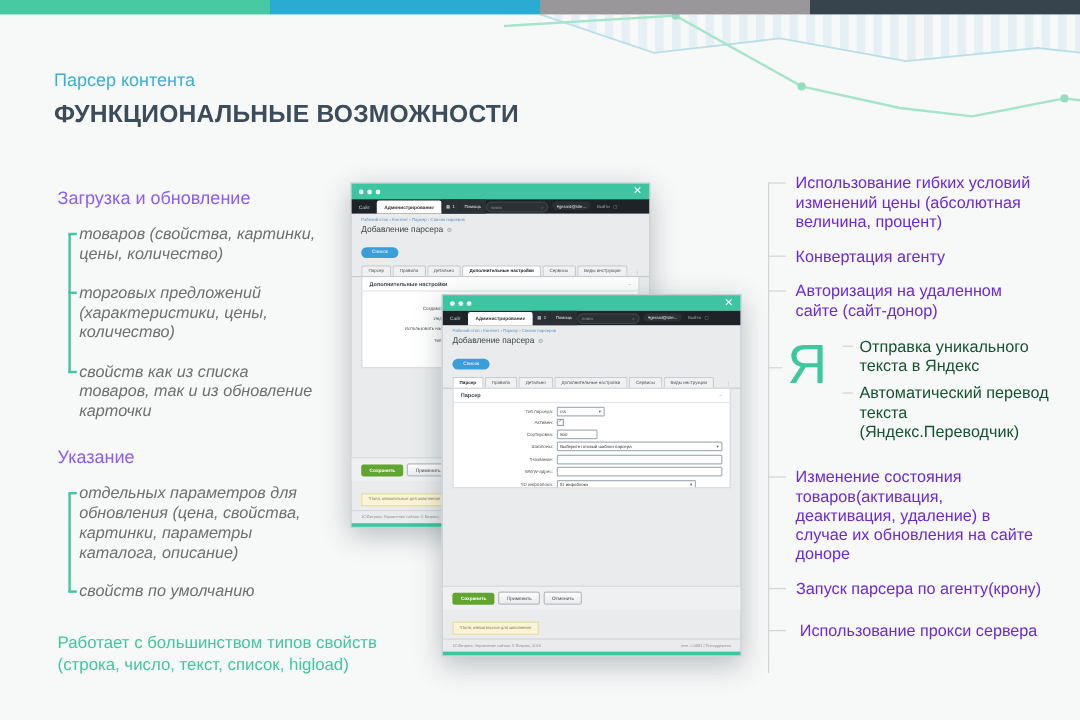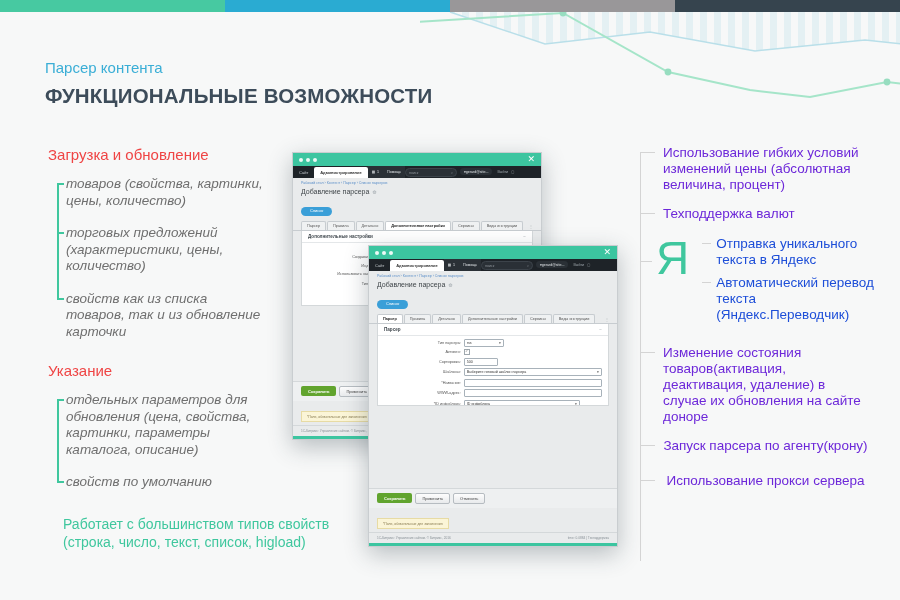--- a/index.html
+++ b/index.html
@@ -12,38 +12,38 @@
 
   
   .deco{position:absolute;left:420px;top:10px;z-index:1;}
 
   
   .eyebrow{position:absolute;left:45px;top:59px;font-size:15px;color:#3aaed6;z-index:6;}
   .big-title{position:absolute;left:45px;top:84px;font-size:20.5px;font-weight:bold;color:#3d4c5a;letter-spacing:.2px;z-index:6;margin:0;}
 
   
   #left-col{position:absolute;left:45px;top:145px;width:260px;z-index:6;}
-  .l-group-title{font-size:15px;color:#ef4444;margin:1px 0 13px 3px;}
+  .l-group-title{font-size:15px;color:#8b5cf6;margin:12px 0 13px 3px;}
   .l-list{position:relative;padding-left:21px;margin-bottom:22px;font-style:italic;}
   .l-vline{position:absolute;left:12px;top:8px;width:2px;background:#3fc79e;border-radius:2px;}
   .l-item{position:relative;width:200px;font-size:13.5px;line-height:16.5px;color:#6f6f6f;margin-bottom:16px;}
   .l-item::before{content:'';position:absolute;left:-9px;top:7px;width:7px;height:2px;background:#3fc79e;}
-  .l-footnote{width:290px;font-size:14px;line-height:18px;color:#3fc79e;margin-left:18px;margin-top:24px;}
+  .l-footnote{width:290px;font-size:14px;line-height:18px;color:#3fc79e;margin-left:3px;margin-top:24px;}
 
   
   #right-col{position:absolute;left:640px;top:145px;width:245px;z-index:6;}
   .r-vline{position:absolute;left:0;width:1px;background:#d4d4d4;}
   .r-item{position:relative;padding-left:23px;width:205px;font-size:13.5px;line-height:16px;color:#6d28d9;margin-bottom:13px;}
   .r-item::before{content:'';position:absolute;left:0;top:7px;width:15px;height:1px;background:#d4d4d4;}
   .r-item.gap-lg{margin-bottom:19px;text-align:center;}
   .y-block{position:relative;display:flex;align-items:flex-start;padding-left:16px;margin:8px 0 22px 0;}
   .y-block::before{content:'';position:absolute;left:0;top:26px;width:12px;height:1px;background:#d4d4d4;}
   .y-letter{font-size:46px;line-height:46px;font-weight:300;color:#3fc79e;margin-right:13px;}
   .y-subs{display:flex;flex-direction:column;gap:7px;padding-top:1px;}
-  .y-sub{position:relative;padding-left:14px;width:172px;font-size:13.5px;line-height:16px;color:#1d4ed8;}
+  .y-sub{position:relative;padding-left:14px;width:172px;font-size:13.5px;line-height:16px;color:#14532d;}
   .y-sub::before{content:'';position:absolute;left:0;top:7px;width:9px;height:1px;background:#d4d4d4;}
 
   
   .window{position:absolute;display:flex;flex-direction:column;background:#e9ebec;border:1px solid #c9cdd0;box-shadow:0 7px 22px rgba(40,55,65,.30);}
   #win-back{left:292px;top:152px;width:248px;height:286px;z-index:3;}
   #win-front{left:368px;top:245px;width:248px;height:300px;z-index:4;}
   .tbar{height:13px;background:#3cc5a0;display:flex;align-items:center;padding:0 6px;flex:none;}
   .tdot{width:4px;height:4px;border-radius:50%;background:rgba(255,255,255,.9);margin-right:3px;}
   .tclose{margin-left:auto;color:#fff;font-size:9px;font-weight:bold;line-height:9px;cursor:default;}
   .nav{height:12px;background:#1e2328;display:flex;align-items:stretch;font-size:4px;color:#c7ccd0;flex:none;}
@@ -314,21 +314,22 @@
       <div class="wfooter">
         <span>1С-Битрикс: Управление сайтом. © Битрикс, 2016</span>
         <span>time: 0.0884  |  Техподдержка</span>
       </div>
       <div class="wbottom"></div>
     </div>
 
   <div id="right-col">
       <div class="r-vline" style="top: 7px; height: 409px;"></div>
       <div class="r-item">Использование гибких условий изменений цены (абсолютная величина, процент)</div>
-      <div class="r-item">Техподдержка валют</div>
+      <div class="r-item">Конвертация агенту</div>
+      <div class="r-item">Авторизация на удаленном сайте (сайт-донор)</div>
       <div class="y-block">
         <div class="y-letter">Я</div>
         <div class="y-subs">
           <div class="y-sub">Отправка уникального текста в Яндекс</div>
           <div class="y-sub">Автоматический перевод текста (Яндекс.Переводчик)</div>
         </div>
       </div>
       <div class="r-item">Изменение состояния товаров(активация, деактивация, удаление) в случае их обновления на сайте доноре</div>
       <div class="r-item gap-lg">Запуск парсера по агенту(крону)</div>
       <div class="r-item gap-lg">Использование прокси сервера</div>

